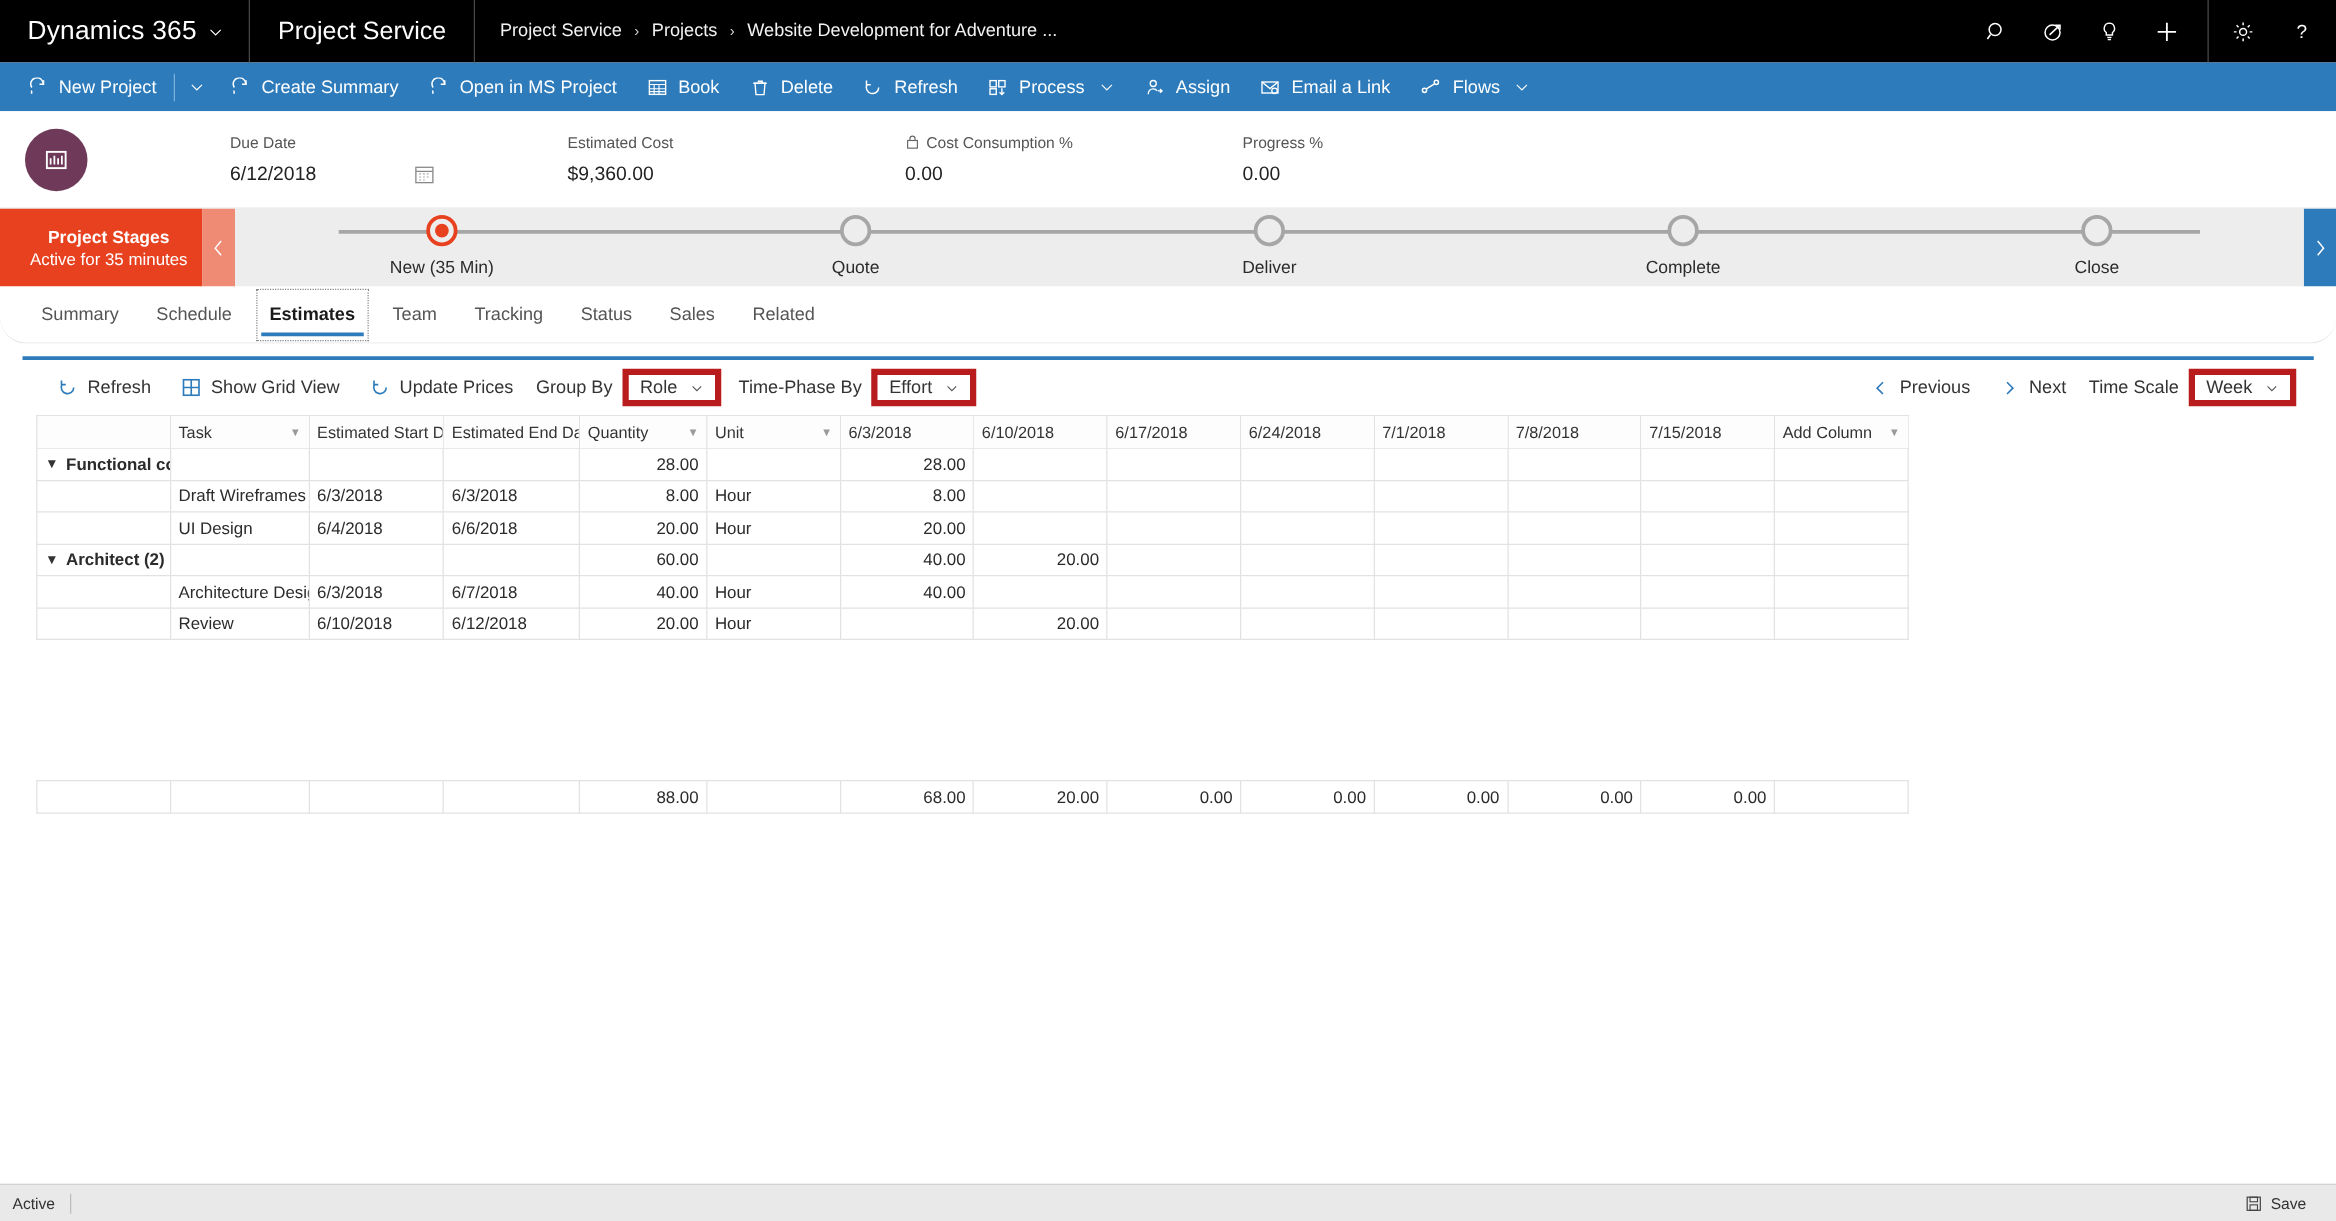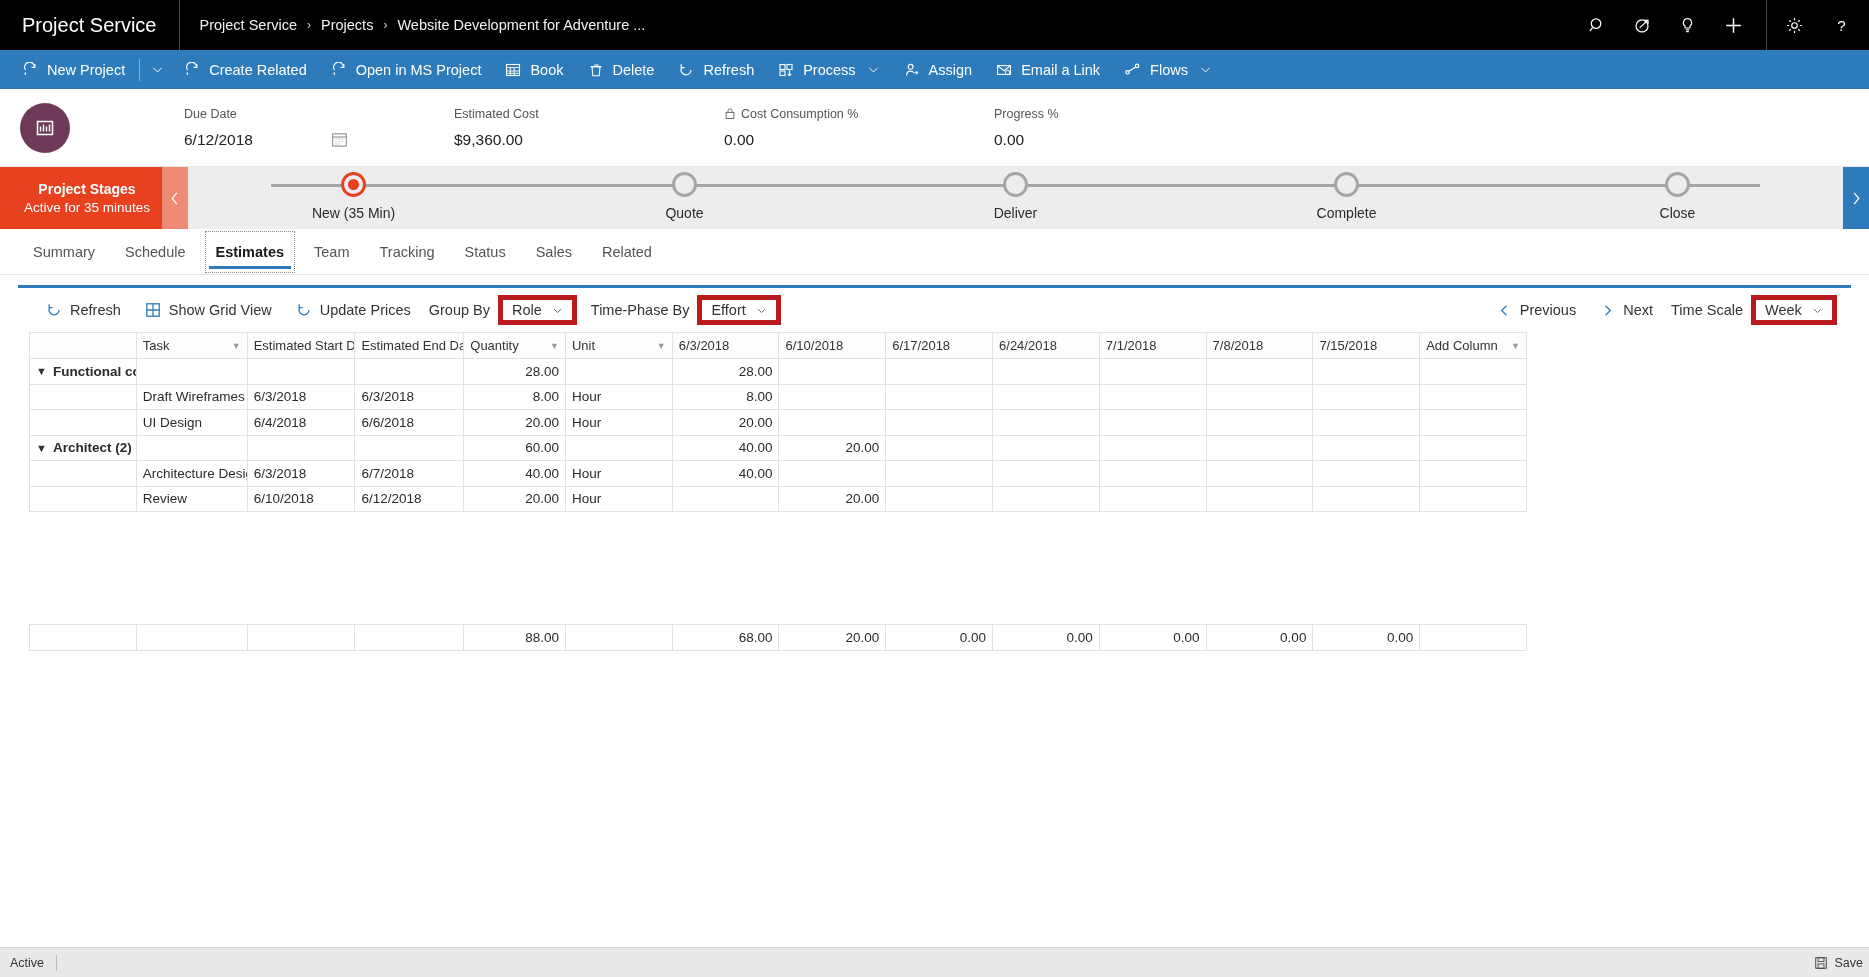--- a/index.html
+++ b/index.html
@@ -158,20 +158,21 @@
     content: ""; width: 11px; height: 11px; border-radius: 50%;
     background: #e8411f;
   }
   .bpf-stage .lbl { font-size: 14px; color: #2b2b2b; margin-top: 8px; white-space: nowrap; }
 
   
   .tabs {
     height: 46px; background: #ffffff;
     display: flex; align-items: center; padding-left: 18px;
     border-bottom: 1px solid #e6e6e6;
+    border-radius: 21px;
   }
   .tab {
     font-size: 14.5px; color: #555;
     padding: 0 15px; height: 46px;
     display: flex; align-items: center; position: relative;
   }
   .tab.active { color: #1a1a1a; font-weight: bold; }
   .tab.active::after {
     content: ""; position: absolute; left: 8px; right: 8px; bottom: 6px;
     height: 3px; background: #2d7bbb;
@@ -243,33 +244,41 @@
   .grpcell .caret { font-size: 11px; color: #333; }
   .totalrow td { height: 28px; }
 
   
   .statusbar {
     position: absolute; left: 0; right: 0; bottom: 0;
     height: 30px; background: #e9e9e9;
     border-top: 1px solid #d2d2d2;
     display: flex; align-items: center;
     font-size: 12.5px; color: #333;
-    padding: 0 6px 0 10px;
+    padding: 0 24px 0 10px;
   }
   .sb-sep { width: 1px; height: 16px; background: #bdbdbd; margin: 0 12px; }
   .sb-spacer { flex: 1 1 auto; }
   .sb-save { display: flex; align-items: center; gap: 7px; }
   .page { position: relative; width: 1869px; height: 977px; }
 </style>
 </head>
 <body>
 
 <div class="page">
 
   <div class="topbar">
+    <div class="tb-brand">
+      <span>Dynamics 365</span>
+      <span class="ic">
+        <svg width="13" height="13" viewBox="0 0 16 16">
+            <path d="M3 6l5 5 5-5" fill="none" stroke="#fff" stroke-width="1.2"></path>
+          </svg>
+      </span>
+    </div>
     <div class="tb-app">
       <span>Project Service</span>
     </div>
     <div class="tb-crumbs">
       <span>Project Service</span>
       <span class="sep">›</span>
       <span>Projects</span>
       <span class="sep">›</span>
       <span>Website Development for Adventure ...</span>
     </div>
@@ -335,21 +344,21 @@
     </div>
 
     <div class="cmd">
       <span class="ic">
         <svg width="16" height="16" viewBox="0 0 16 16">
             <path d="M12.6 5.3A5 5 0 103.5 8" fill="none" stroke="#fff" stroke-width="1.2"></path>
             <path d="M9.6 5.3h3.2V2.1" fill="none" stroke="#fff" stroke-width="1.2"></path>
             <path d="M3.4 10.7h-.1V13" fill="none" stroke="#fff" stroke-width="1.2"></path>
           </svg>
       </span>
-      <span>Create Related</span>
+      <span>Create Summary</span>
     </div>
 
     <div class="cmd">
       <span class="ic">
         <svg width="16" height="16" viewBox="0 0 16 16">
             <path d="M12.6 5.3A5 5 0 103.5 8" fill="none" stroke="#fff" stroke-width="1.2"></path>
             <path d="M9.6 5.3h3.2V2.1" fill="none" stroke="#fff" stroke-width="1.2"></path>
             <path d="M3.4 10.7h-.1V13" fill="none" stroke="#fff" stroke-width="1.2"></path>
           </svg>
       </span>

